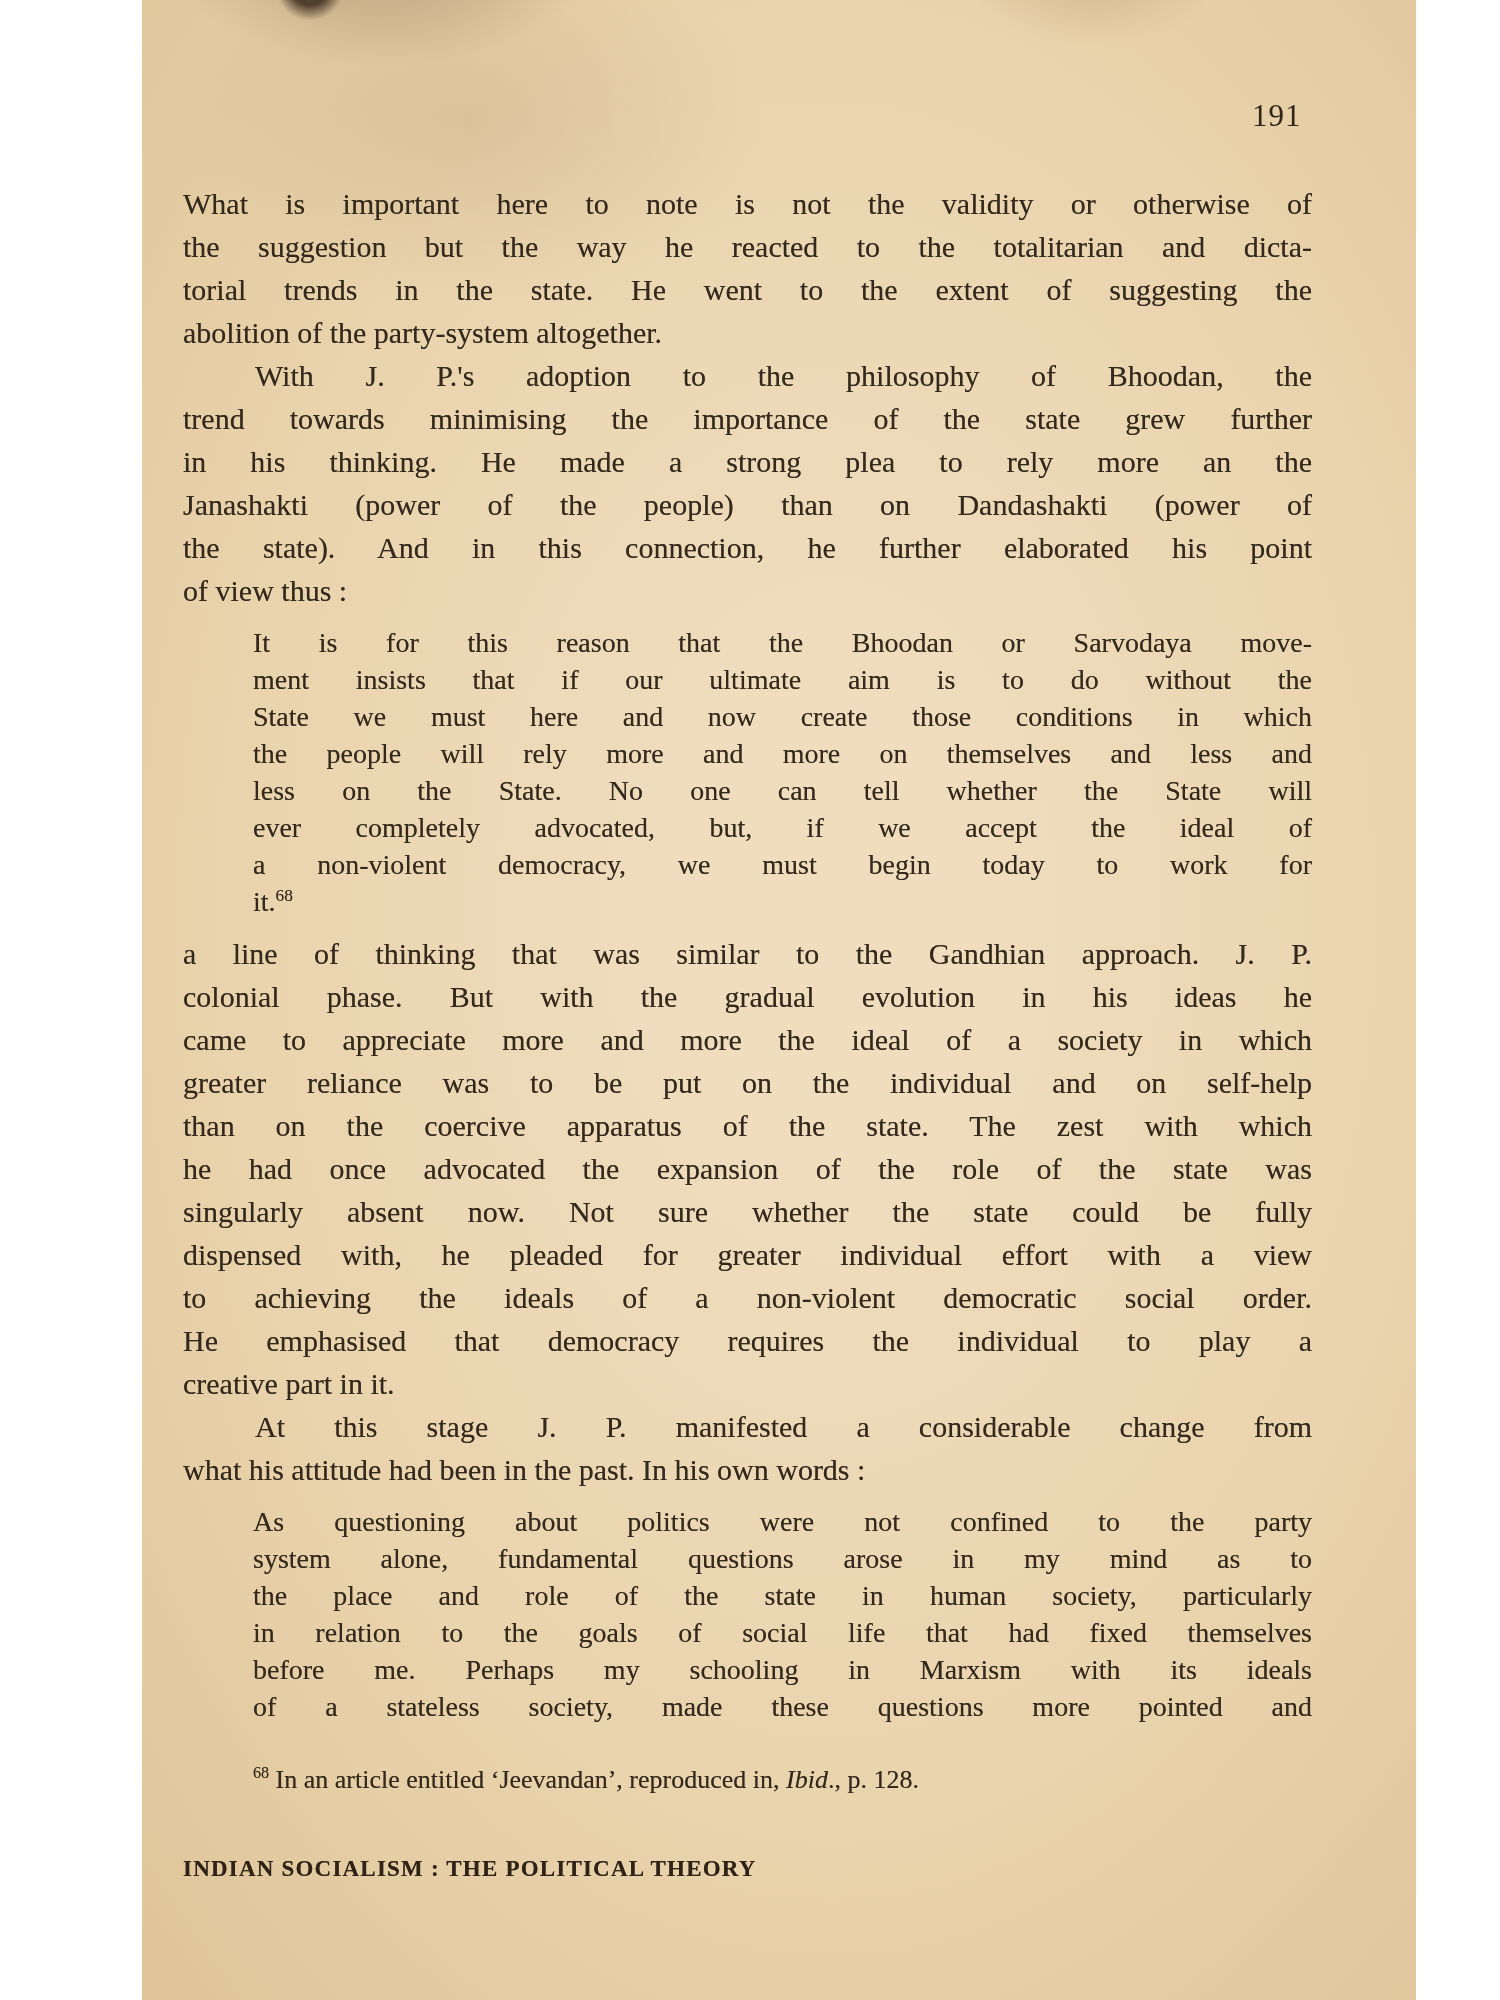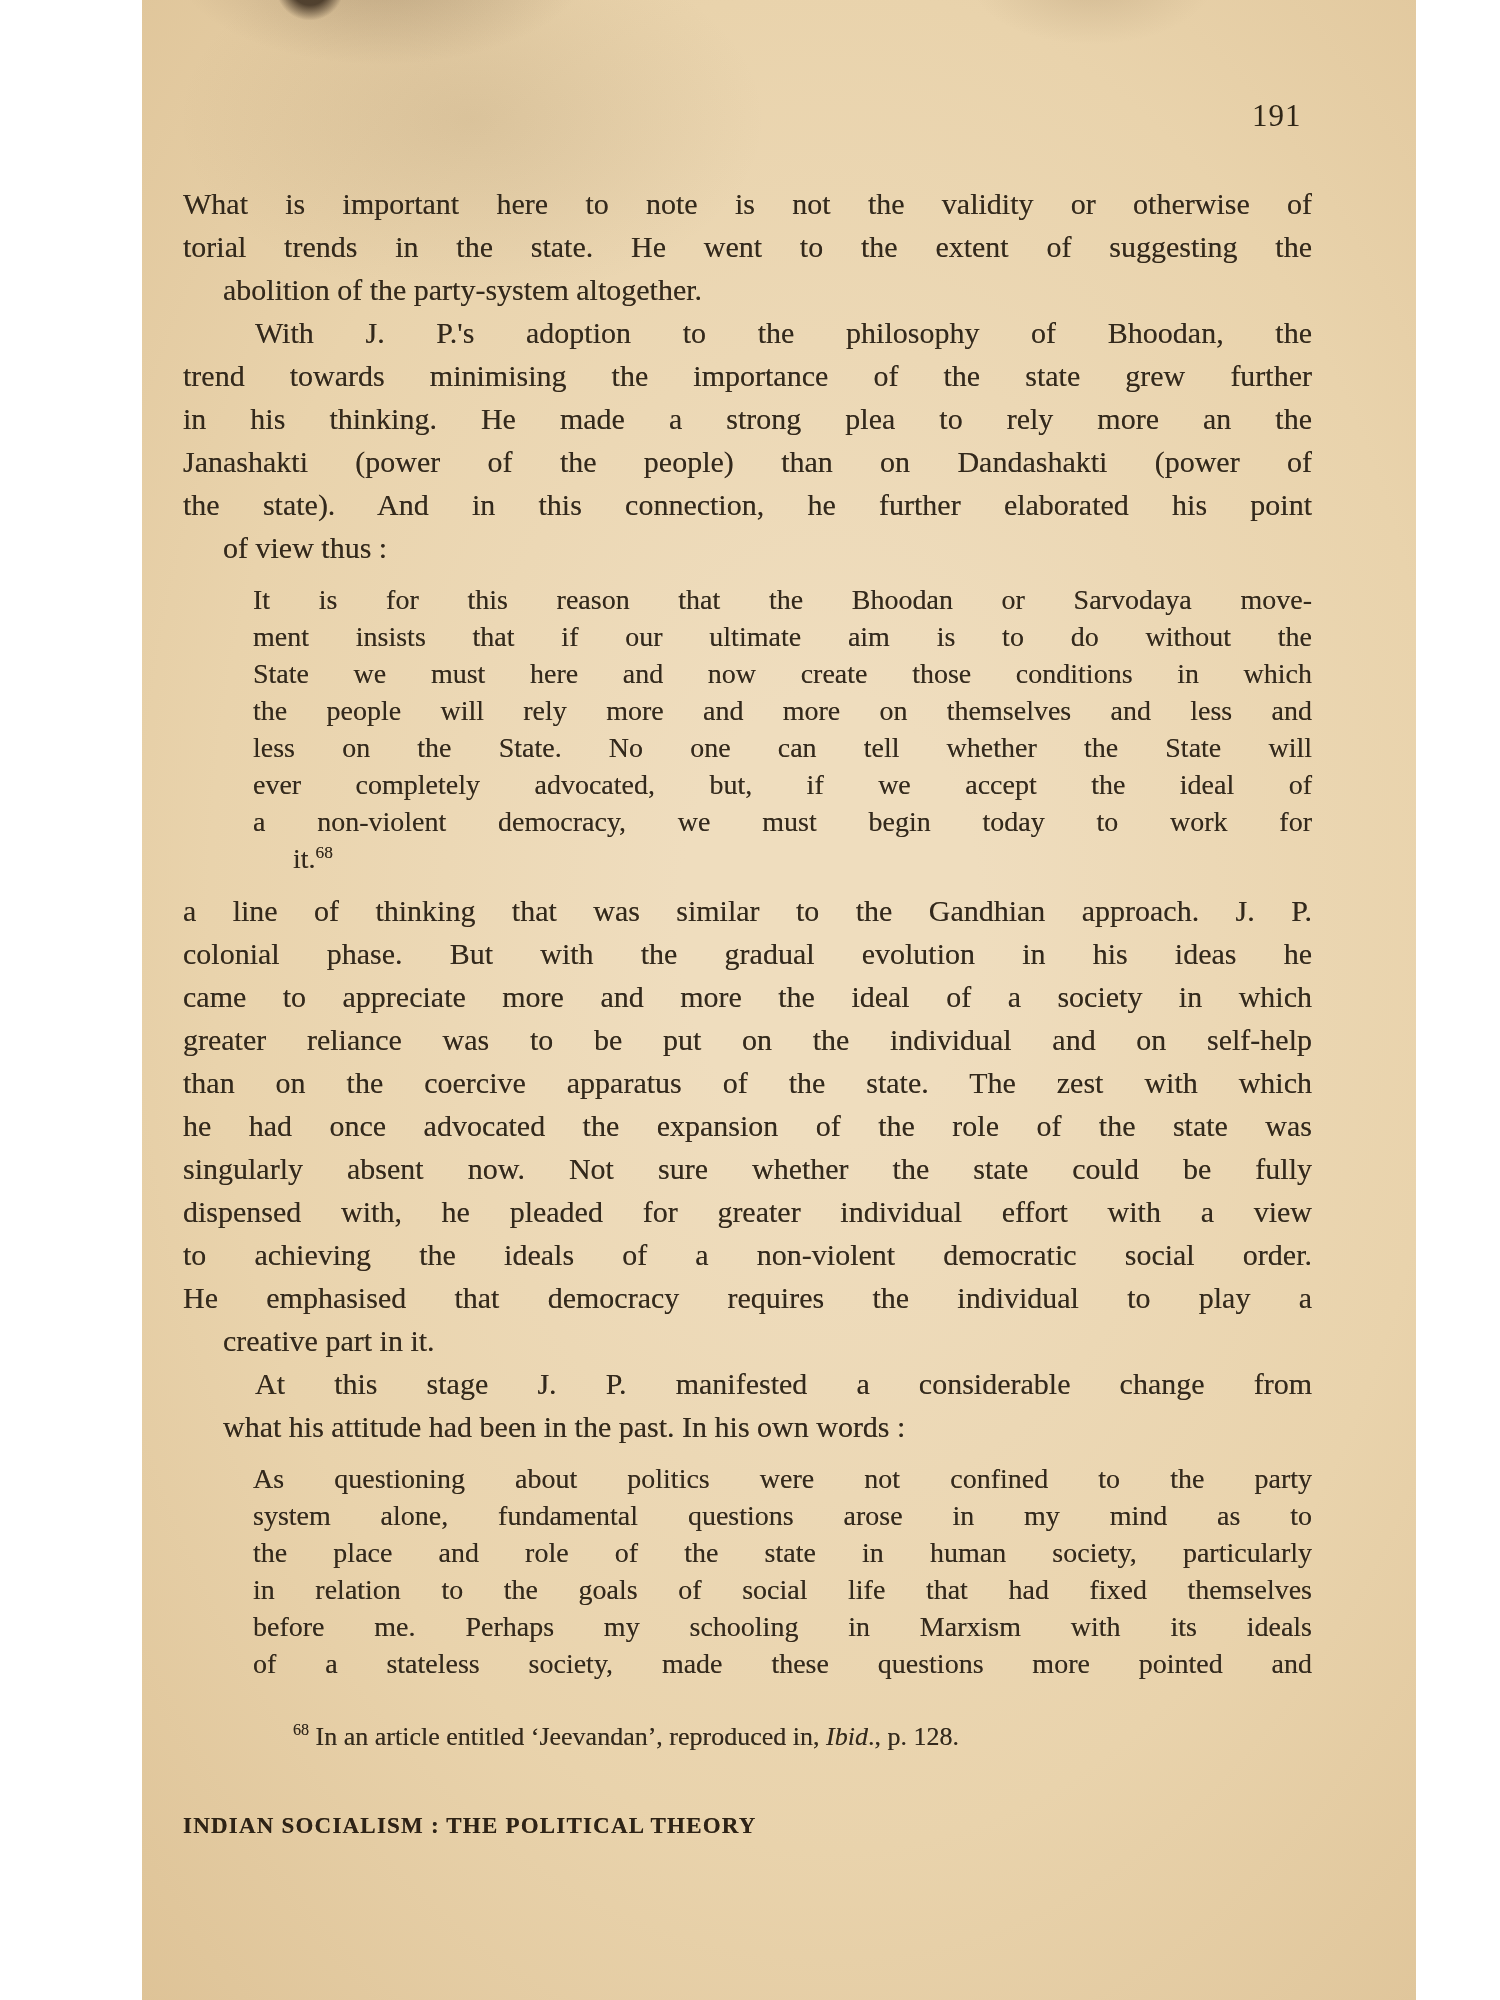--- a/index.html
+++ b/index.html
@@ -27,21 +27,21 @@
     position:absolute;left:41px;top:182px;width:1129px;
     color:#33291c;
     text-shadow:0 0 .5px rgba(51,41,28,.55);
   }
   .block{margin:0;}
   .line{
     text-align:justify;text-align-last:justify;
     font-size:30px;line-height:43px;
     white-space:normal;
   }
-  .line.no-just{text-align-last:left;margin-left:40px;}
+  .line.no-just{text-align-last:left;}
   .para.indent .line.first{padding-left:72px;}
   .quote{margin:12px 0 12px 70px;}
   .quote .line{font-size:28px;line-height:37px;}
   .footnote-block{margin:38px 0 0 70px;}
   .footnote-block .line{font-size:26px;line-height:34px;text-align:left;text-align-last:left;}
   sup.fn{font-size:62%;vertical-align:super;line-height:0;font-weight:normal;}
   em.it{font-style:italic;}
   .running-footer{
     margin:59px 0 0 0;
     font-size:23px;font-weight:bold;color:#2e2316;
@@ -52,20 +52,21 @@
 </head>
 <body>
 
 <div class="paper">
   <div class="page-number">191</div>
   <div class="text-column">
 
     <div id="blocks-host">
         <div class="block para">
           <div class="line first"><span>What is important here to note is not the validity or otherwise of</span></div>
+          <div class="line"><span>the suggestion but the way he reacted to the totalitarian and dicta-</span></div>
           <div class="line"><span>torial trends in the state.  He went to the extent of suggesting the</span></div>
           <div class="line no-just"><span>abolition of the party-system  altogether.</span></div>
         </div>
         <div class="block para indent">
           <div class="line first"><span>With J. P.'s adoption to the philosophy of Bhoodan, the</span></div>
           <div class="line"><span>trend towards minimising the importance of the state grew further</span></div>
           <div class="line"><span>in his thinking.  He made a strong plea to rely more an the</span></div>
           <div class="line"><span>Janashakti (power of the people) than on Dandashakti (power of</span></div>
           <div class="line"><span>the state).  And in this connection, he further elaborated his point</span></div>
           <div class="line no-just"><span>of view thus :</span></div>

